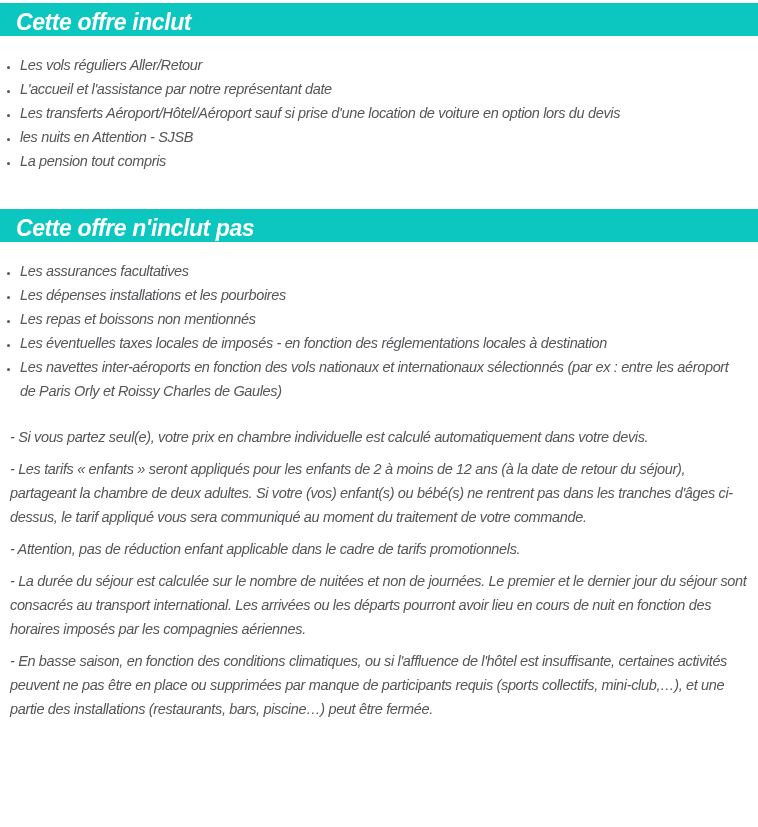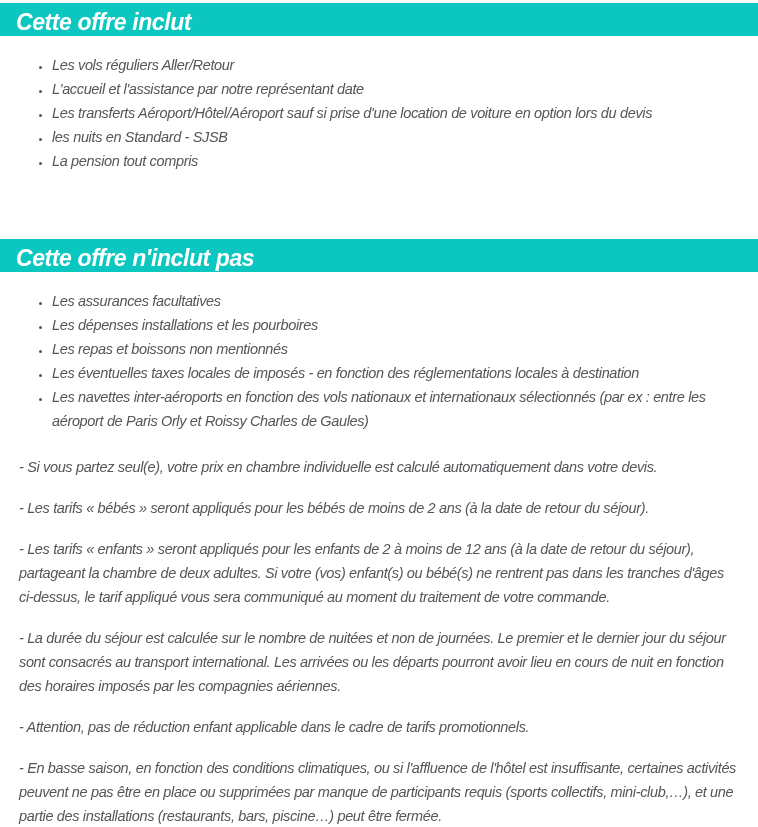--- a/index.html
+++ b/index.html
@@ -25,25 +25,25 @@
     color: var(--header-text);
     display: flex;
     align-items: flex-end;
     padding-left: 16px;
     font-size: 23px;
     font-weight: bold;
     font-style: italic;
     letter-spacing: -0.4px;
   }
   .section-header.spaced {
-    margin-top: 66px;
+    margin-top: 36px;
   }
   ul.offer-list {
     margin: 17px 0 0 0;
-    padding: 0 24px 0 52px;
+    padding: 0 24px 0 20px;
     list-style: disc outside;
     color: var(--body-text);
     font-style: italic;
     font-size: 14.5px;
     line-height: 24px;
     letter-spacing: -0.35px;
   }
   ul.offer-list li::marker {
     color: var(--body-text);
     font-size: 11px;
@@ -51,54 +51,53 @@
   .notes {
     margin: 22px 0 14px 0;
     padding: 0 2px;
     color: var(--body-text);
     font-style: italic;
     font-size: 14.5px;
     line-height: 24px;
     letter-spacing: -0.35px;
   }
   .notes p {
-    margin: 17px;
+    margin: 8px;
   }
 </style>
 </head>
 <body>
 
 <div class="section">
   <div class="section-header">
     <span>Cette offre inclut</span>
   </div>
   <ul class="offer-list">
       <li>Les vols réguliers Aller/Retour</li>
       <li>L'accueil et l'assistance par notre représentant date</li>
       <li>Les transferts Aéroport/Hôtel/Aéroport sauf si prise d'une location de voiture en option lors du devis</li>
-      <li>les nuits en Standard - SJSB</li>
+      <li>les nuits en Attention - SJSB</li>
       <li>La pension tout compris</li>
     </ul>
 </div>
 
 <div class="section">
   <div class="section-header spaced">
     <span>Cette offre n'inclut pas</span>
   </div>
   <ul class="offer-list">
       <li>Les assurances facultatives</li>
       <li>Les dépenses installations et les pourboires</li>
       <li>Les repas et boissons non mentionnés</li>
       <li>Les éventuelles taxes locales de imposés - en fonction des réglementations locales à destination</li>
       <li>Les navettes inter-aéroports en fonction des vols nationaux et internationaux sélectionnés (par ex : entre les aéroport de Paris Orly et Roissy Charles de Gaules)</li>
     </ul>
 </div>
 
 <div class="section">
   <div class="notes">
       <p>- Si vous partez seul(e), votre prix en chambre individuelle est calculé automatiquement dans votre devis.</p>
-      <p>- Les tarifs « bébés » seront appliqués pour les bébés de moins de 2 ans (à la date de retour du séjour).</p>
       <p>- Les tarifs « enfants » seront appliqués pour les enfants de 2 à moins de 12 ans (à la date de retour du séjour), partageant la chambre de deux adultes. Si votre (vos) enfant(s) ou bébé(s) ne rentrent pas dans les tranches d'âges ci-dessus, le tarif appliqué vous sera communiqué au moment du traitement de votre commande.</p>
+      <p>- Attention, pas de réduction enfant applicable dans le cadre de tarifs promotionnels.</p>
       <p>- La durée du séjour est calculée sur le nombre de nuitées et non de journées. Le premier et le dernier jour du séjour sont consacrés au transport international. Les arrivées ou les départs pourront avoir lieu en cours de nuit en fonction des horaires imposés par les compagnies aériennes.</p>
-      <p>- Attention, pas de réduction enfant applicable dans le cadre de tarifs promotionnels.</p>
       <p>- En basse saison, en fonction des conditions climatiques, ou si l'affluence de l'hôtel est insuffisante, certaines activités peuvent ne pas être en place ou supprimées par manque de participants requis (sports collectifs, mini-club,…), et une partie des installations (restaurants, bars, piscine…) peut être fermée.</p>
     </div>
 </div>
 
 </body></html>

